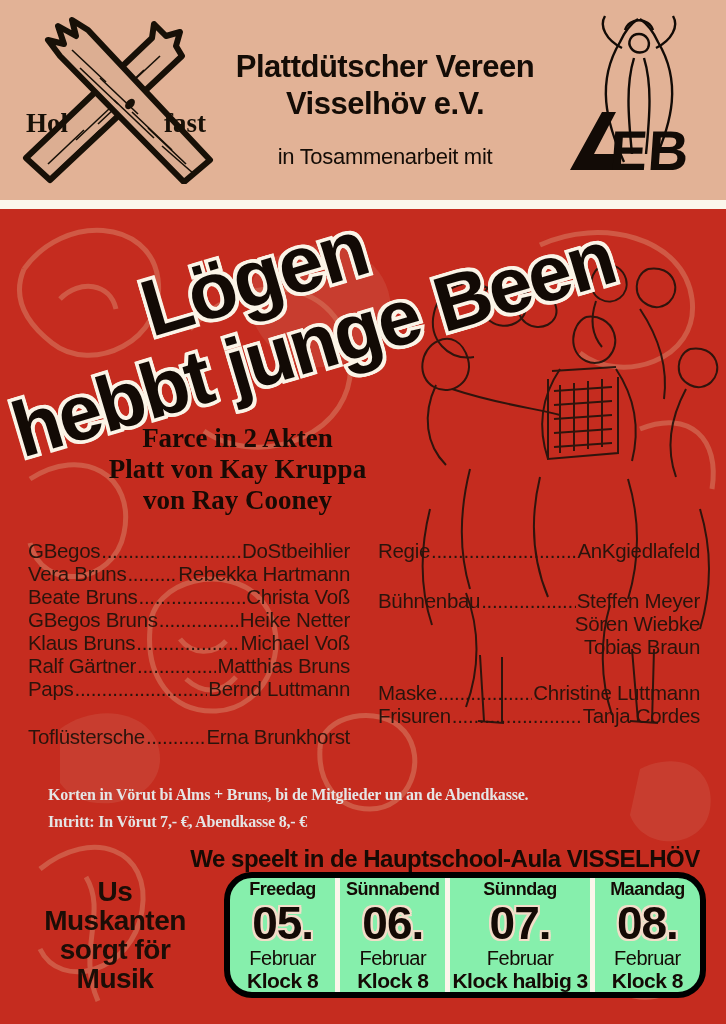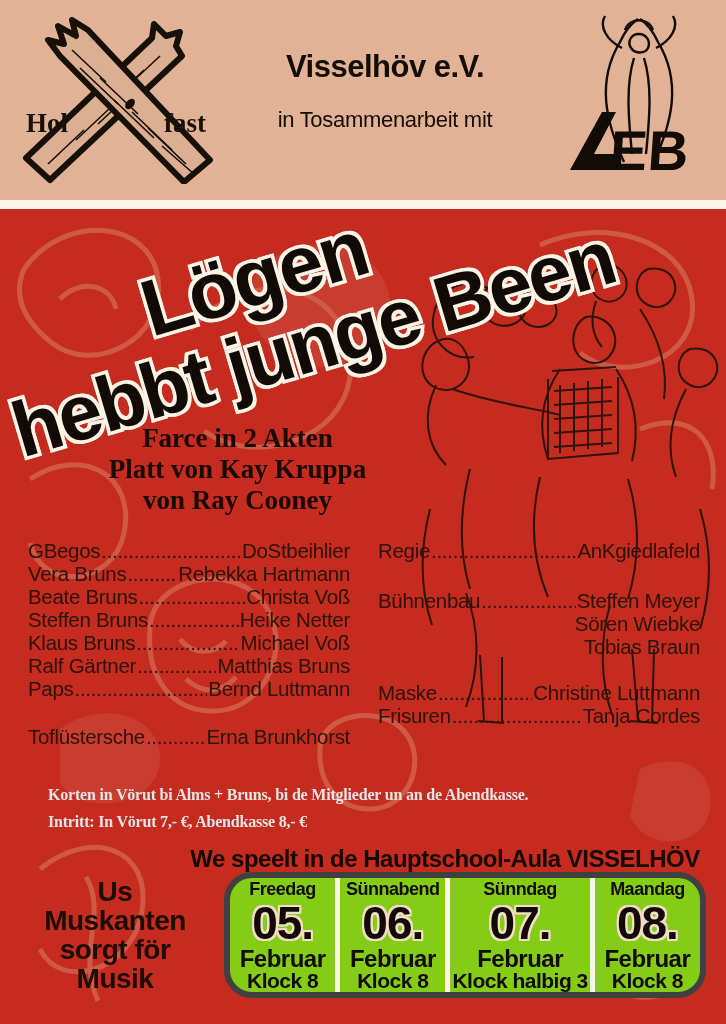--- a/index.html
+++ b/index.html
@@ -63,36 +63,36 @@
     position:absolute;left:175px;top:628px;width:540px;text-align:center;
     font-size:24px;font-weight:bold;color:#170a04;letter-spacing:-0.5px;margin-top:8px;
   }
   
   .music-note{
     position:absolute;left:20px;top:668px;width:190px;text-align:center;
     font-size:28px;font-weight:bold;line-height:29px;color:#1c0d06;letter-spacing:-0.5px;
   }
   .dates-panel{
     position:absolute;left:224px;top:663px;width:482px;height:126px;
-    background:#84cc16;border:6px solid #404040;border-radius:28px;
+    background:#86efac;border:6px solid #000000;border-radius:28px;
     box-sizing:border-box;display:flex;overflow:hidden;
   }
   .show-col{
     flex:1 1 0;display:flex;flex-direction:column;align-items:center;justify-content:center;
     padding:4px 2px;color:#140a05;
   }
   .show-col + .show-col{border-left:5px solid #fbf6ec;}
   .show-col.wide{flex:1.16 1 0;}
   .show-day{font-size:18px;font-weight:bold;letter-spacing:-0.5px;}
   .show-date{
     font-size:46px;font-weight:bold;line-height:46px;letter-spacing:-1px;
     text-shadow:2px 0 0 #f3ddc9,-2px 0 0 #f3ddc9,0 2px 0 #f3ddc9,0 -2px 0 #f3ddc9,
                 2px 2px 0 #f3ddc9,-2px -2px 0 #f3ddc9,2px -2px 0 #f3ddc9,-2px 2px 0 #f3ddc9;
   }
-  .show-month{font-size:24px;font-weight:bold;line-height:25px;letter-spacing:-0.5px;}
+  .show-month{font-size:20px;font-weight:normal;line-height:25px;letter-spacing:-0.5px;}
   .show-time{font-size:21px;font-weight:bold;line-height:20px;letter-spacing:-0.5px;white-space:nowrap;}
 </style>
 </head>
 <body>
 
 <div class="poster">
 
   <div class="header">
 
     <svg class="holfast" width="205" height="172" viewBox="0 0 205 172">
@@ -116,20 +116,21 @@
         <line x1="118" y1="100" x2="158" y2="138"></line>
           <line x1="134" y1="116" x2="172" y2="152"></line>
         <line x1="148" y1="134" x2="180" y2="162"></line>
       </g>
       <ellipse cx="116" cy="92" rx="4" ry="6" transform="rotate(40 116 92)" fill="#171007"></ellipse>
       <text x="12" y="120" font-family="Liberation Serif,serif" font-weight="bold" font-size="27" fill="#171007">Hol</text>
       <text x="150" y="120" font-family="Liberation Serif,serif" font-weight="bold" font-size="27" fill="#171007">fast</text>
     </svg>
 
     <div class="club-block">
+      <div class="club-line">Plattdütscher Vereen</div>
       <div class="club-line">Visselhöv e.V.</div>
       <div class="coop-line">in Tosammenarbeit mit</div>
     </div>
 
     <svg class="leb" width="150" height="170" viewBox="0 0 150 170">
       <g fill="none" stroke="#120b06" stroke-width="2.4">
         <path d="M62 152 C44 112 34 72 58 32 C63 21 70 13 76 9"></path>
         <path d="M92 152 C110 112 120 72 96 32 C91 21 84 13 78 9"></path>
         <path d="M60 38 C44 30 37 16 43 6"></path>
         <path d="M94 38 C110 30 117 16 111 6"></path>
@@ -226,21 +227,21 @@
           <span>Vera Bruns</span>
           <span class="leader">........................................................................................................................</span>
           <span>Rebekka Hartmann</span>
         </div>
         <div class="cast-row">
           <span>Beate Bruns</span>
           <span class="leader">........................................................................................................................</span>
           <span>Christa Voß</span>
         </div>
         <div class="cast-row">
-          <span>Steffen Bruns</span>
+          <span>GBegos Bruns</span>
           <span class="leader">........................................................................................................................</span>
           <span>Heike Netter</span>
         </div>
         <div class="cast-row">
           <span>Klaus Bruns</span>
           <span class="leader">........................................................................................................................</span>
           <span>Michael Voß</span>
         </div>
         <div class="cast-row">
           <span>Ralf Gärtner</span>

